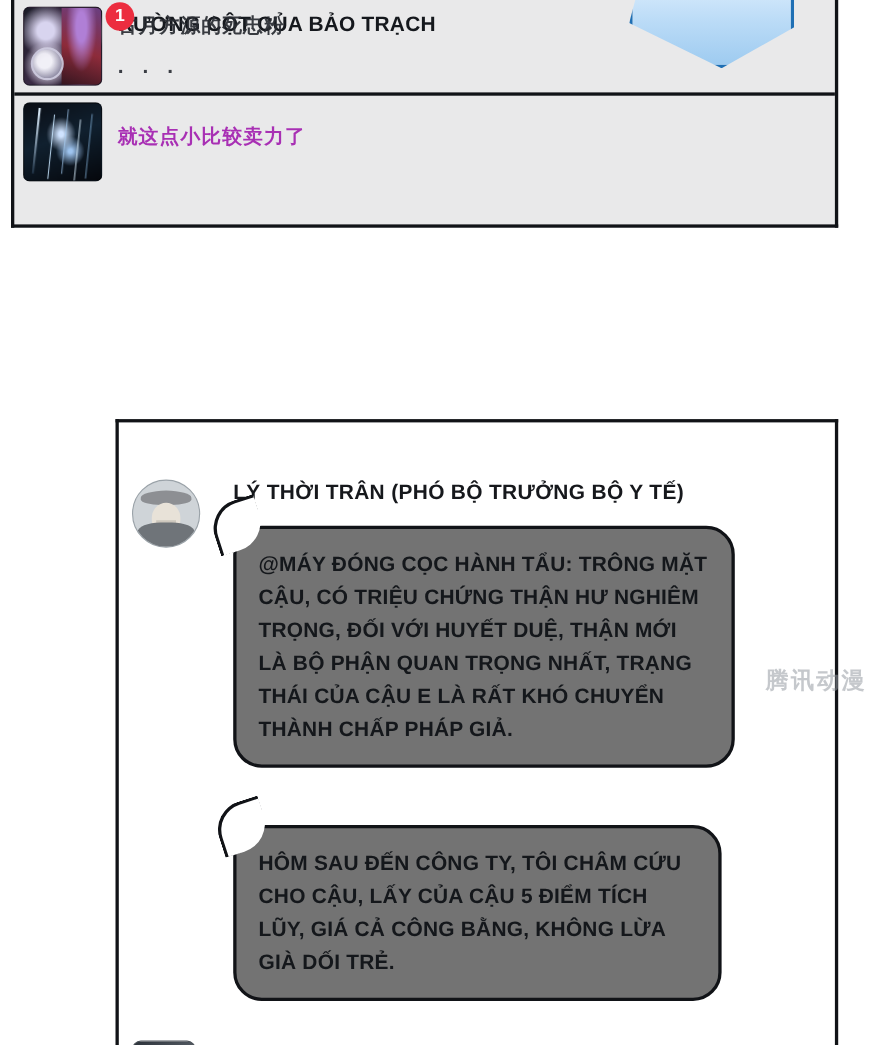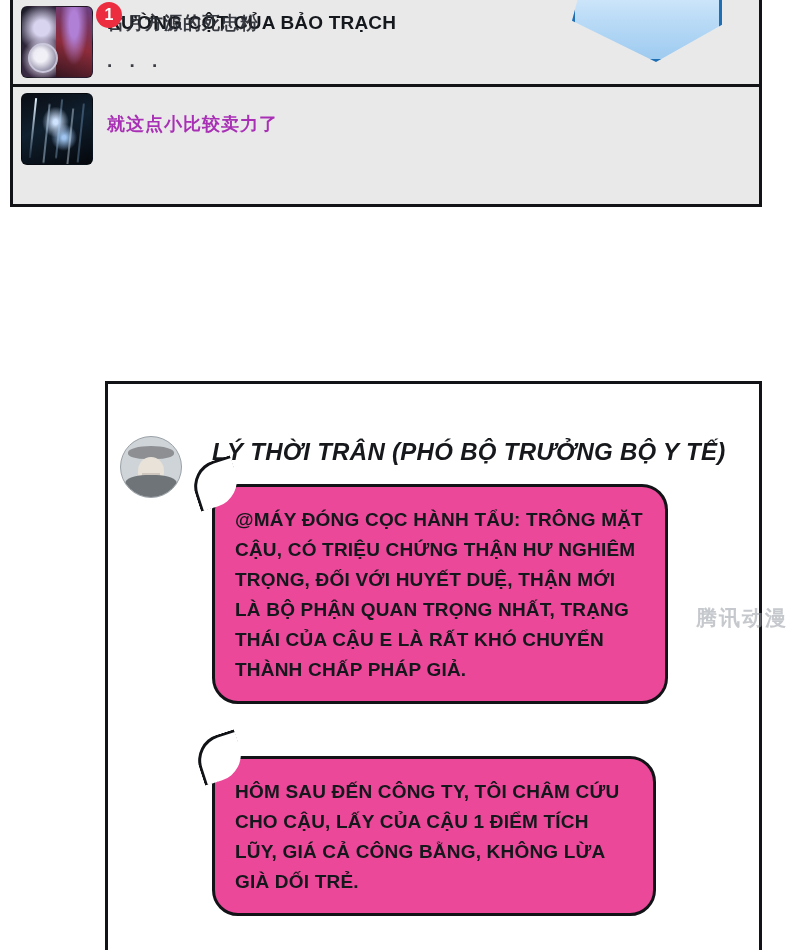--- a/index.html
+++ b/index.html
@@ -231,33 +231,32 @@
     left: 50%;
     bottom: 0;
     transform: translateX(-50%);
     width: 52px;
     height: 22px;
     background: #6f7479;
     border-radius: 40% 40% 0 0;
   }
   .sender {
     margin-left: 92px;
-    font-size: 24px;
+    font-size: 19px;
     font-weight: bold;
     color: #16181c;
     letter-spacing: .3px;
     padding-top: 14px;
-    font-style: italic;
   }
   .bubble {
     position: relative;
     margin-left: 92px;
     margin-top: 18px;
     width: 456px;
-    background: #ec4899;
+    background: #737373;
     border: 3px solid #111317;
     border-radius: 26px;
     padding: 18px 20px 16px 20px;
     font-size: 19px;
     line-height: 30px;
     color: #14171b;
     font-weight: bold;
     letter-spacing: .2px;
   }
   .bubble::before {
@@ -352,21 +351,21 @@
 
     <div class="row2">
       <div class="av-round">
         <div class="hat"></div>
         <div class="face"></div>
         <div class="beard"></div>
         <div class="robe"></div>
       </div>
       <div class="sender">LÝ THỜI TRÂN (PHÓ BỘ TRƯỞNG BỘ Y TẾ)</div>
       <div class="bubble">@MÁY ĐÓNG CỌC HÀNH TẨU: TRÔNG MẶT CẬU, CÓ TRIỆU CHỨNG THẬN HƯ NGHIÊM TRỌNG, ĐỐI VỚI HUYẾT DUỆ, THẬN MỚI LÀ BỘ PHẬN QUAN TRỌNG NHẤT, TRẠNG THÁI CỦA CẬU E LÀ RẤT KHÓ CHUYỂN THÀNH CHẤP PHÁP GIẢ.</div>
-      <div class="bubble b2">HÔM SAU ĐẾN CÔNG TY, TÔI CHÂM CỨU CHO CẬU, LẤY CỦA CẬU 1 ĐIỂM TÍCH LŨY, GIÁ CẢ CÔNG BẰNG, KHÔNG LỪA GIÀ DỐI TRẺ.</div>
+      <div class="bubble b2">HÔM SAU ĐẾN CÔNG TY, TÔI CHÂM CỨU CHO CẬU, LẤY CỦA CẬU 5 ĐIỂM TÍCH LŨY, GIÁ CẢ CÔNG BẰNG, KHÔNG LỪA GIÀ DỐI TRẺ.</div>
     </div>
 
     <div class="row3">
       <div class="av-sq">
         
         
       </div>
       <div class="sender2">THIẾU NỮ SÁT THỦ</div>
     </div>
 

